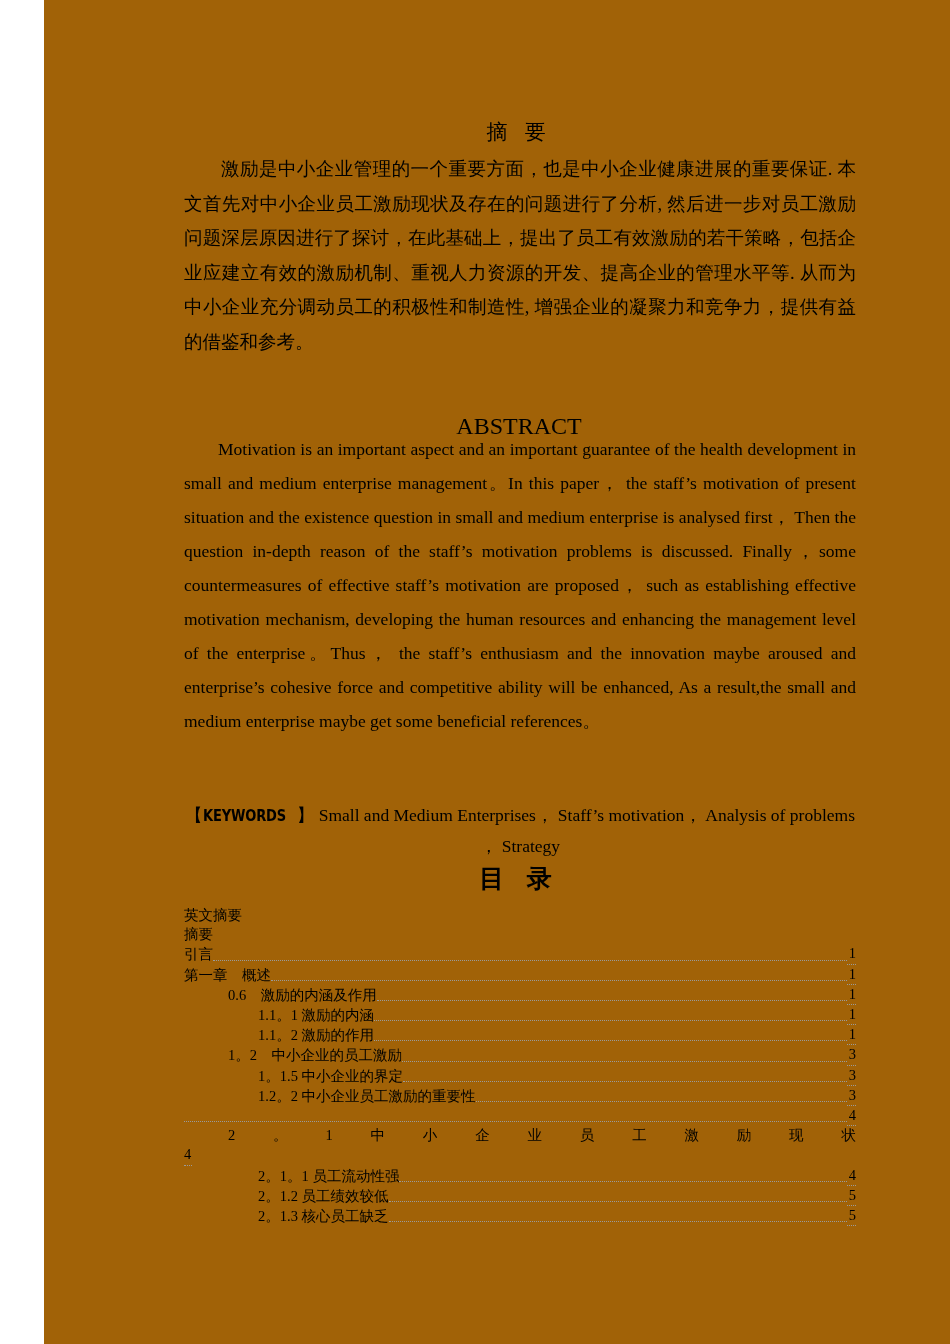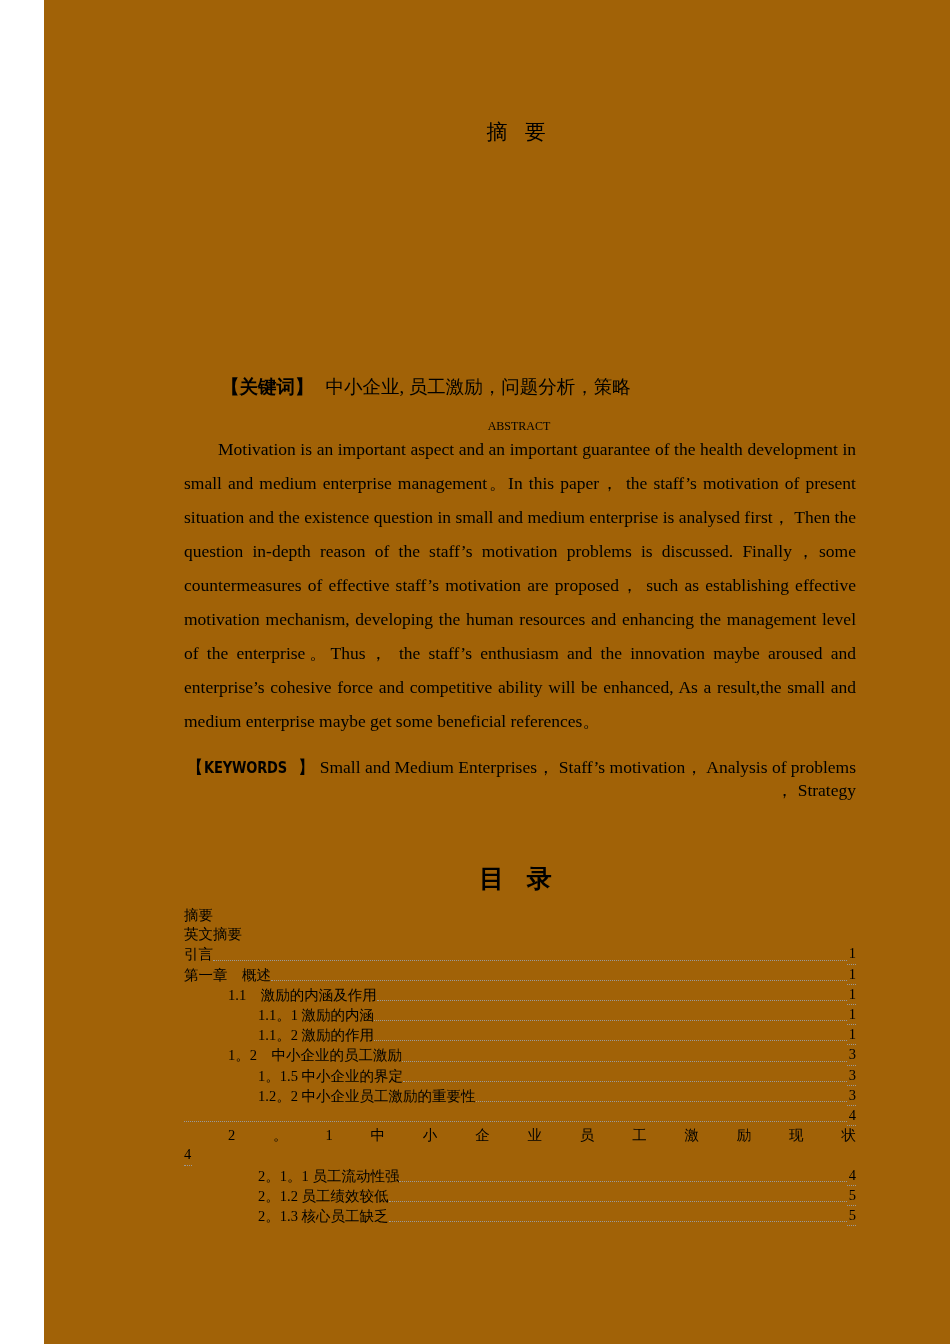--- a/index.html
+++ b/index.html
@@ -69,21 +69,21 @@
     margin-left: 12px;
   }
 
   
   .en-title {
     position: absolute;
     left: 140px;
     top: 412px;
     width: 670px;
     text-align: center;
-    font-size: 12px;
+    font-size: 24px;
     line-height: 28px;
     font-weight: normal;
   }
 
   .en-abstract {
     position: absolute;
     left: 140px;
     top: 432px;
     width: 672px;
     font-size: 17.5px;
@@ -91,25 +91,25 @@
     text-align: justify;
     text-indent: 34px;
   }
   .en-abstract p {
     margin: 0;
   }
 
   .en-keywords {
     position: absolute;
     left: 140px;
-    top: 756px;
+    top: 800px;
     width: 672px;
     font-size: 17.5px;
-    line-height: 23px;
-    text-align: right;
+    line-height: 31px;
+    text-align: center;
   }
   .en-keywords .kw-label {
     font-family: "DejaVu Sans Condensed", "Liberation Sans Narrow", "Liberation Sans", sans-serif;
     font-weight: bold;
     font-size: 16.5px;
     letter-spacing: -0.2px;
     transform: scaleX(0.88);
     transform-origin: left center;
     display: inline-block;
   }
@@ -186,61 +186,59 @@
     padding-right: 1px;
   }
 </style>
 </head>
 <body>
 
 <div class="page">
 
   <div class="cn-title">摘 要</div>
 
-
-  <div class="cn-keywords">
-    <span class="kw-label">【关键词】</span><span class="kw-body">中小企业, 员工激励，问题分析，策略</span>
-  </div>
+  <div class="cn-abstract">激励是中小企业管理的一个重要方面，也是中小企业健康进展的重要保证. 本文首先对中小企业员工激励现状及存在的问题进行了分析, 然后进一步对员工激励问题深层原因进行了探讨，在此基础上，提出了员工有效激励的若干策略，包括企业应建立有效的激励机制、重视人力资源的开发、提高企业的管理水平等. 从而为中小企业充分调动员工的积极性和制造性, 增强企业的凝聚力和竞争力，提供有益的借鉴和参考。</div>
+
 
   <div class="en-title">ABSTRACT</div>
 
   <div class="en-abstract">
     <p>Motivation is an important aspect and an important guarantee of the health development in small and medium enterprise management。In this paper，  the staff’s motivation of present situation and the existence question in small and medium enterprise is analysed first， Then the question in-depth reason of the staff’s motivation problems is discussed. Finally，some countermeasures of effective staff’s motivation are proposed， such as establishing effective motivation mechanism, developing the human resources and enhancing the management level of the enterprise。Thus， the staff’s enthusiasm and the innovation maybe aroused and enterprise’s cohesive force and competitive ability will be enhanced, As a result,the small and medium enterprise maybe get some beneficial  references。</p>
   </div>
 
   <div class="en-keywords">
     <span>【</span><span class="kw-label">KEYWORDS</span><span>】</span>
     <span>Small and Medium Enterprises，  Staff’s motivation，  Analysis of problems ，  Strategy</span>
   </div>
 
   <div class="toc-title">目 录</div>
 
   <div class="toc" id="toc-list">
       <div class="toc-row ind0 noleader">
+        <span class="lbl">英文摘要</span>
+        <span class="leader"></span>
+        <span class="pg"></span>
+      </div>
+      <div class="toc-row ind0 noleader">
         <span class="lbl">摘要</span>
-        <span class="leader"></span>
-        <span class="pg"></span>
-      </div>
-      <div class="toc-row ind0 noleader">
-        <span class="lbl">英文摘要</span>
         <span class="leader"></span>
         <span class="pg"></span>
       </div>
       <div class="toc-row ind0">
         <span class="lbl">引言</span>
         <span class="leader"></span>
         <span class="pg">1</span>
       </div>
       <div class="toc-row ind0">
         <span class="lbl">第一章　概述</span>
         <span class="leader"></span>
         <span class="pg">1</span>
       </div>
       <div class="toc-row ind1">
-        <span class="lbl">1.1　激励的内涵及作用</span>
+        <span class="lbl">0.6　激励的内涵及作用</span>
         <span class="leader"></span>
         <span class="pg">1</span>
       </div>
       <div class="toc-row ind2">
         <span class="lbl">1.1。1 激励的内涵</span>
         <span class="leader"></span>
         <span class="pg">1</span>
       </div>
       <div class="toc-row ind2">
         <span class="lbl">1.1。2 激励的作用</span>

